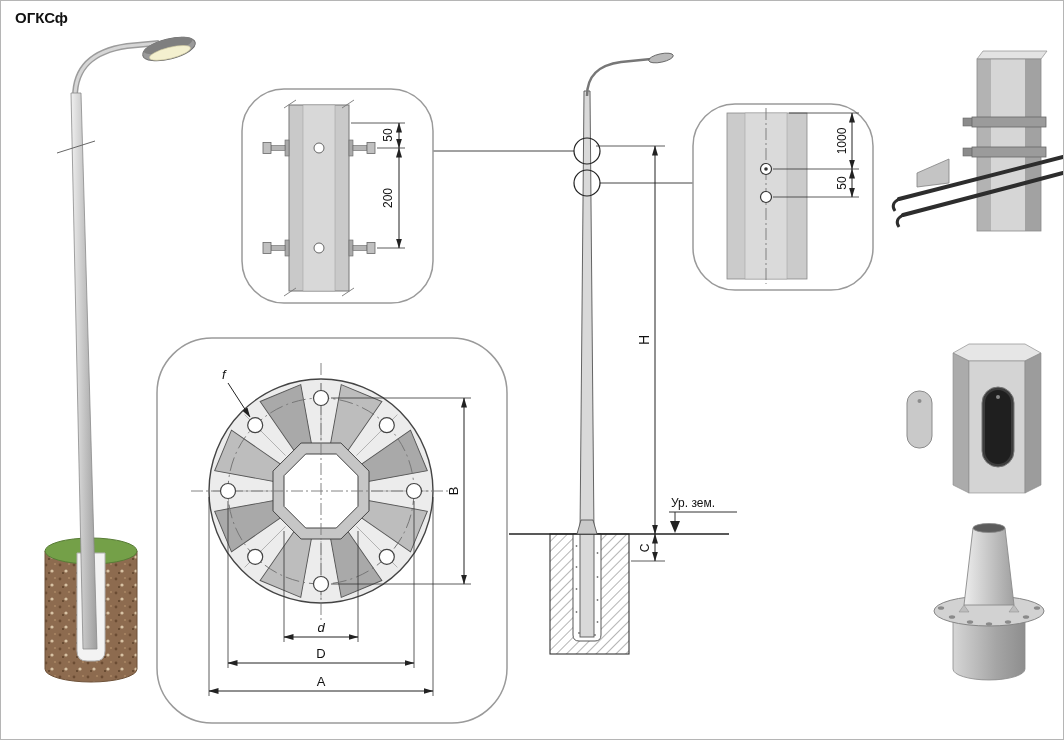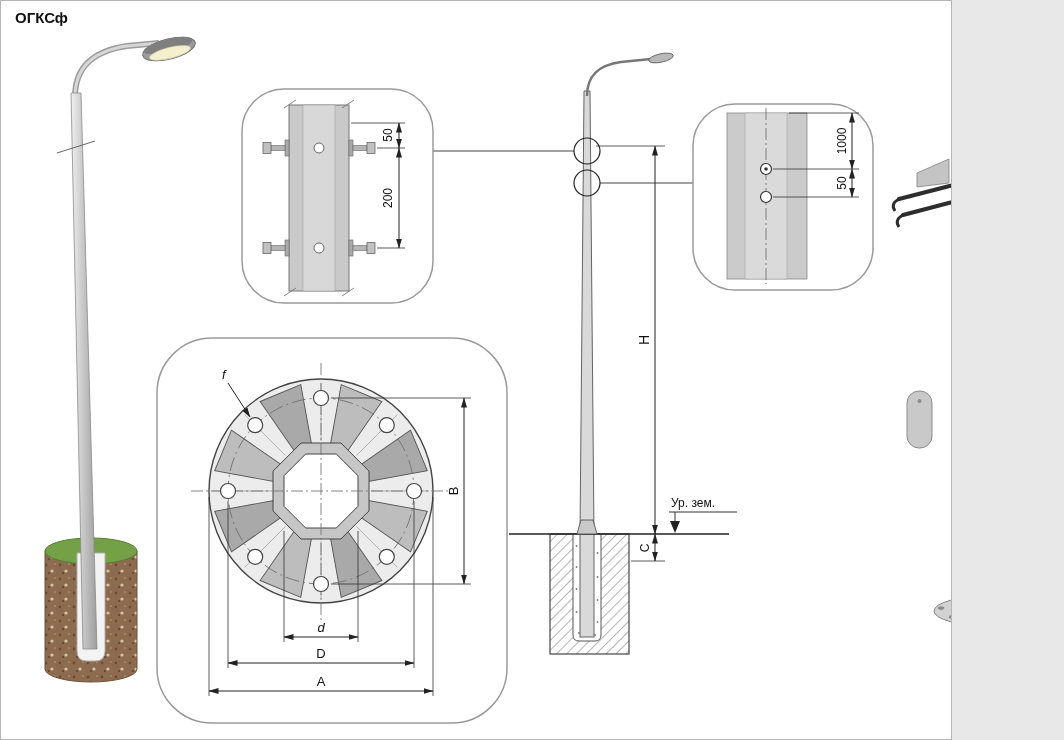--- a/index.html
+++ b/index.html
@@ -1,17 +1,17 @@
 <!DOCTYPE html>
 <html><head>
 <meta charset="utf-8">
 <style>
   html,body{margin:0;padding:0;background:#e8e8e8;}
   .canvas{
-    width:952px;height:740px;position:relative;background:#ffffff;
+    width:1064px;height:740px;position:relative;background:#ffffff;
     border:1px solid #b5b5b5;box-sizing:border-box;overflow:hidden;
     font-family:"Liberation Sans", sans-serif;
   }
   svg{display:block;}
   text{fill:#111;font-family:"Liberation Sans", sans-serif;}
   .ext{stroke:#333;stroke-width:0.8;}
   .dim{stroke:#222;stroke-width:1;}
   .cl{stroke:#777;stroke-width:0.9;stroke-dasharray:12 3 2 3;fill:none;}
   .callout{fill:#ffffff;stroke:#9a9a9a;stroke-width:1.5;}
   .conn{stroke:#444;stroke-width:1;}

